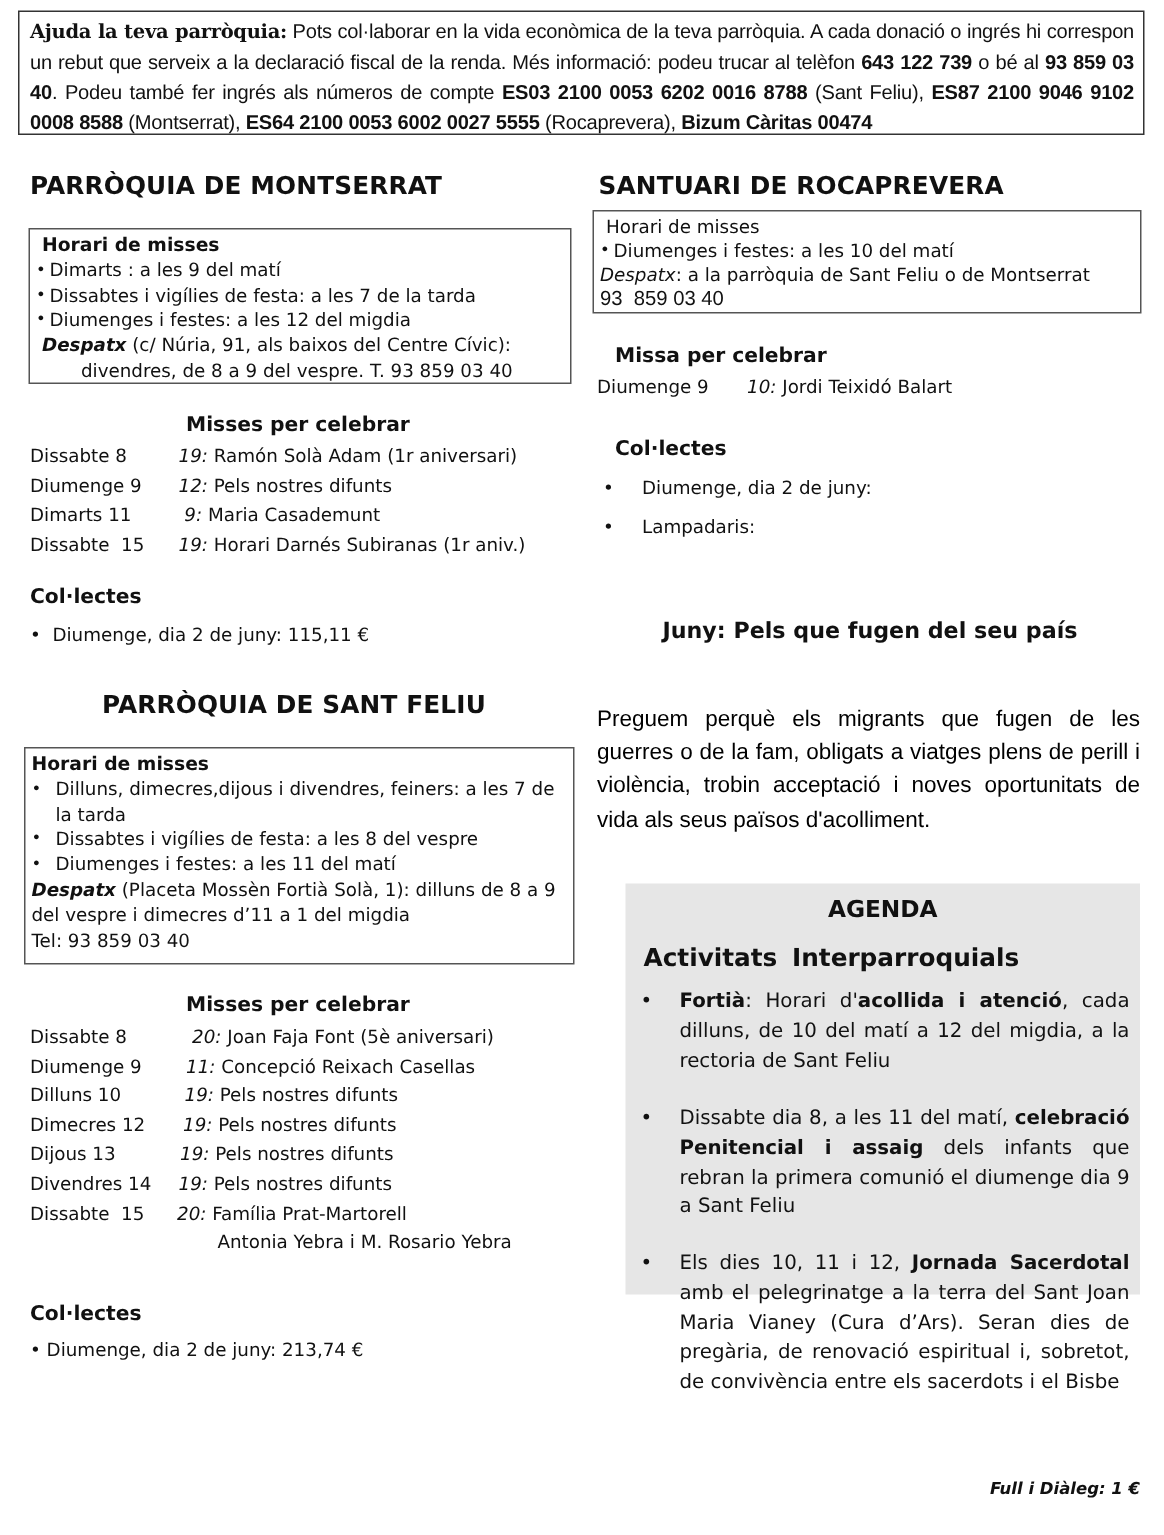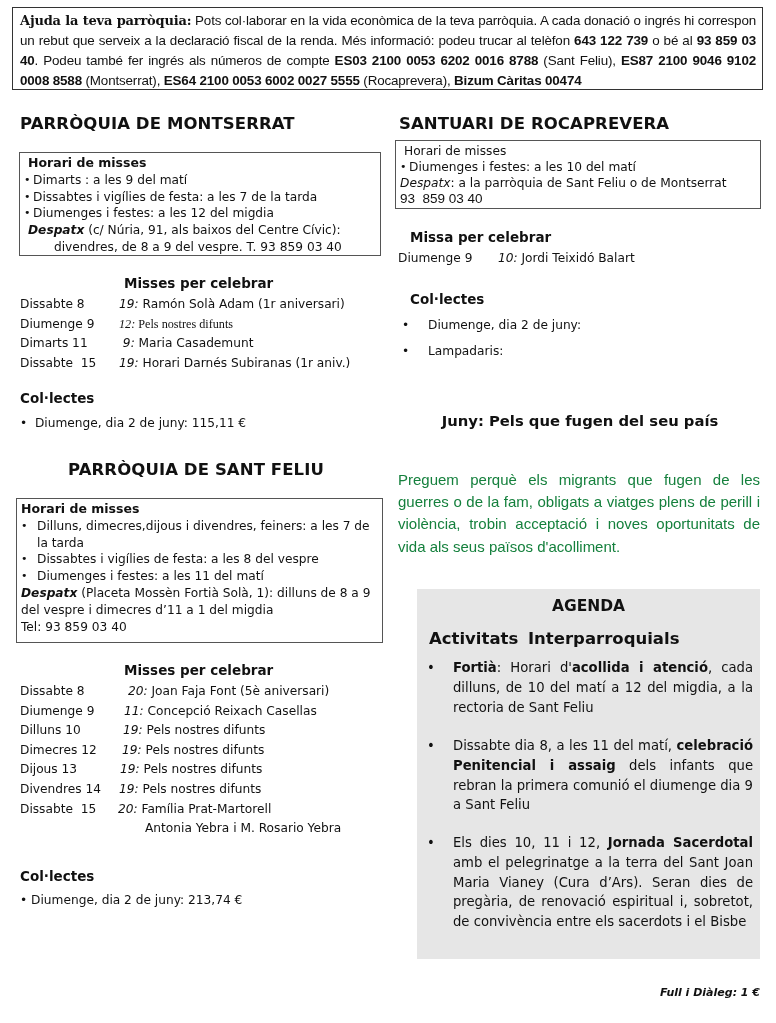--- a/index.html
+++ b/index.html
@@ -26,23 +26,23 @@
 
   .rows { position: absolute; font-size: 12.2px; line-height: 19.6px; }
   .row { position: relative; height: 19.6px; white-space: nowrap; }
   .row .day { position: absolute; left: 0; }
   .row .txt { position: absolute; }
   .row .txt i { font-style: italic; }
 
   .bullet { position: absolute; font-size: 12.2px; white-space: nowrap; }
 
   .papa-title { position: absolute; left: 400px; width: 360px; top: 410px; text-align: center; font-weight: bold; font-size: 14.8px; line-height: 22px; }
-  .papa-body { position: absolute; left: 398px; width: 362px; top: 469px; font-family: "Liberation Sans", sans-serif; font-size: 15px; line-height: 22.2px; color: #15803d; text-align: justify; }
+  .papa-body { position: absolute; left: 398px; width: 362px; top: 469px; font-family: "Liberation Sans", sans-serif; font-size: 15px; line-height: 22.2px; color: #000000; text-align: justify; }
 
-  .agenda { position: absolute; left: 417px; top: 589px; width: 343px; height: 370px; background: #e6e6e6; padding: 0; }
+  .agenda { position: absolute; left: 417px; top: 589px; width: 343px; height: 274px; background: #e6e6e6; padding: 0; }
   .agenda .ag-title { position: absolute; left: 0; right: 0; top: 8px; text-align: center; font-weight: bold; font-size: 15.5px; }
   .agenda .ag-sub { position: absolute; left: 12px; top: 40px; font-weight: bold; font-size: 16.5px; word-spacing: 4px; }
   .agenda .item { position: absolute; left: 36px; width: 300px; font-size: 13.2px; line-height: 19.8px; text-align: justify; }
   .agenda .item::before { content: "•"; position: absolute; left: -26px; top: 0; }
   .agenda .item b { font-weight: bold; }
 
   .footer { position: absolute; right: 16px; top: 986px; font-weight: bold; font-style: italic; font-size: 11px; }
 </style>
 </head>
 <body>
@@ -63,21 +63,21 @@
 </div>
 
 <div class="h2" style="left:124px; top:275px;">Misses per celebrar</div>
 <div class="rows" style="left:20px; top:295px; width:370px;">
   <div class="row">
       <span class="day">Dissabte 8</span>
       <span class="txt" style="left:99px;"><i>19:</i><span> Ramón Solà Adam (1r aniversari)</span></span>
     </div>
   <div class="row">
       <span class="day">Diumenge 9</span>
-      <span class="txt" style="left:99px;font-family:Liberation Serif, serif;"><i>12:</i><span> Pels nostres difunts</span></span>
+      <span class="txt" style="left:99px;"><i>12:</i><span> Pels nostres difunts</span></span>
     </div>
   <div class="row">
       <span class="day">Dimarts 11</span>
       <span class="txt" style="left:99px; white-space:pre;"><i> 9:</i><span> Maria Casademunt</span></span>
     </div>
   <div class="row">
       <span class="day" style="white-space:pre;">Dissabte  15</span>
       <span class="txt" style="left:99px;"><i>19:</i><span> Horari Darnés Subiranas (1r aniv.)</span></span>
     </div>
 </div>

